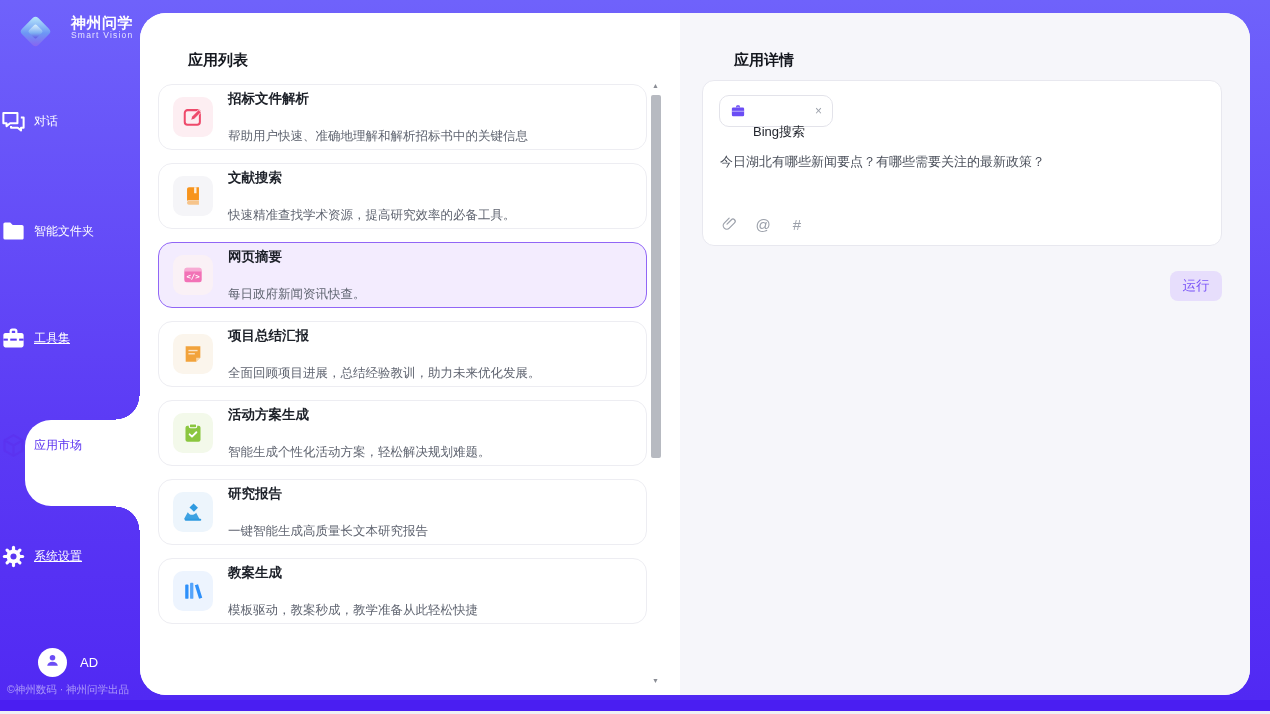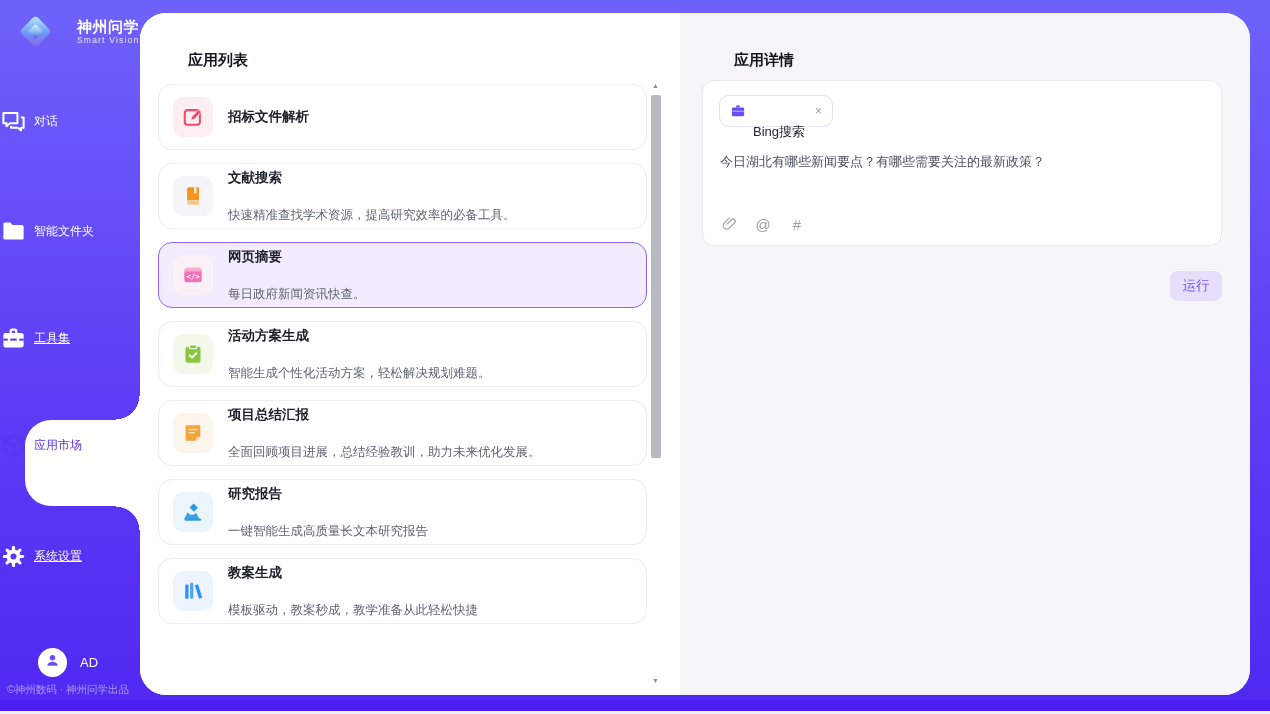--- a/index.html
+++ b/index.html
@@ -9,21 +9,21 @@
     font-family:"Liberation Sans","DejaVu Sans",sans-serif;
     -webkit-font-smoothing:antialiased;
   }
   
   .app-bg{position:absolute;left:0;top:0;width:1270px;height:700px;
     background:linear-gradient(180deg,#6f62fb 0%,#5c3bf5 60%,#5129f3 100%);}
   .bottom-band{position:absolute;left:0;top:700px;width:1270px;height:11px;background:#4a1ef2;}
 
   
   .sidebar{position:absolute;left:0;top:0;width:140px;height:700px;}
-  .brand{position:absolute;left:18px;top:14px;display:flex;align-items:center;gap:23px;}
+  .brand{position:absolute;left:18px;top:14px;display:flex;align-items:flex-start;gap:17px;}
   .brand-logo{width:36px;height:36px;position:relative;flex:none;}
   .diamond-outer{position:absolute;left:6px;top:6px;width:23px;height:23px;transform:rotate(45deg);
     border-radius:4px;background:linear-gradient(135deg,#bdeffb 0%,#6d97f5 55%,#8a5ff0 100%);}
   .diamond-inner{position:absolute;left:12px;top:12px;width:11px;height:11px;transform:rotate(45deg);
     border-radius:2px;background:linear-gradient(135deg,#eafcff 0%,#7fb1f2 60%,#5b45e0 100%);opacity:.92;}
   .brand-text{display:flex;flex-direction:column;line-height:1.15;}
   .brand-name{color:#fff;font-weight:bold;font-size:15px;letter-spacing:.5px;}
   .brand-sub{color:#e7e4ff;font-size:8.5px;letter-spacing:1.2px;}
 
   .nav-item{position:absolute;left:0;width:140px;display:flex;flex-direction:row;align-items:center;
@@ -190,20 +190,21 @@
     <div class="cards" id="cards-root">
         <div class="card">
     <span class="card-icon" style="color: rgb(238, 74, 107); background: rgb(253, 238, 242);">
             <svg viewBox="0 0 24 24">
               <rect x="3" y="4.5" width="16.5" height="16" rx="3" fill="none" stroke="currentColor" stroke-width="2.2"></rect>
               <path d="M9.5 15.5l1-3.8 7.6-7.6 2.8 2.8-7.6 7.6z" fill="currentColor" stroke="#fff" stroke-width=".8"></path>
             </svg>
           </span>
     <span class="card-text">
       <span class="card-title">招标文件解析</span>
+      <span class="card-desc">帮助用户快速、准确地理解和解析招标书中的关键信息</span>
     </span>
   </div>
         <div class="card">
     <span class="card-icon" style="color: rgb(247, 148, 29); background: rgb(245, 245, 248);">
             <svg viewBox="0 0 24 24" fill="currentColor">
               <path d="M5.5 4.6C5.5 3.4 6.4 2.5 7.6 2.5H18.5v14H7.6c-.8 0-1.5.3-2.1.8z"></path>
               <path d="M5.5 19.4c0-1.2 1-2.1 2.1-2.1H18.5v4.2H7.6c-1.2 0-2.1-.9-2.1-2.1z" opacity=".5"></path>
               <rect x="13.2" y="2.5" width="2.6" height="6.5" fill="#fff" opacity=".85"></rect>
             </svg>
           </span>
@@ -219,44 +220,44 @@
               <rect x="2.5" y="4" width="19" height="4.2" fill="#fff" opacity=".4"></rect>
               <text x="12" y="16.8" font-size="8" font-weight="bold" fill="#fff" text-anchor="middle" font-family="DejaVu Sans Mono, monospace">&lt;/&gt;</text>
             </svg>
           </span>
     <span class="card-text">
       <span class="card-title">网页摘要</span>
       <span class="card-desc">每日政府新闻资讯快查。</span>
     </span>
   </div>
         <div class="card">
-    <span class="card-icon" style="color: rgb(139, 198, 63); background: rgb(243, 249, 234);">
-            <svg viewBox="0 0 24 24" fill="currentColor">
-              <rect x="3.8" y="4.2" width="16.4" height="17.3" rx="2.2"></rect>
-              <rect x="8" y="2.2" width="8" height="4" rx="1.2" stroke="#fff" stroke-width="1.2"></rect>
-              <path d="M8.3 13.4l2.6 2.6 4.8-4.8" fill="none" stroke="#fff" stroke-width="2" stroke-linecap="round" stroke-linejoin="round"></path>
-            </svg>
-          </span>
-    <span class="card-text">
-      <span class="card-title">活动方案生成</span>
-      <span class="card-desc">智能生成个性化活动方案，轻松解决规划难题。</span>
-    </span>
-  </div>
-        <div class="card">
     <span class="card-icon" style="color: rgb(242, 163, 60); background: rgb(251, 245, 236);">
             <svg viewBox="0 0 24 24" fill="currentColor">
               <path d="M4 3.5h16v12.5l-4.5 4.5H4z"></path>
               <path d="M15.5 20.5V16H20z" fill="#fff" opacity=".55"></path>
               <rect x="7" y="7.5" width="10" height="1.5" fill="#fff" opacity=".7"></rect>
               <rect x="7" y="11" width="7" height="1.5" fill="#fff" opacity=".7"></rect>
             </svg>
           </span>
     <span class="card-text">
       <span class="card-title">项目总结汇报</span>
       <span class="card-desc">全面回顾项目进展，总结经验教训，助力未来优化发展。</span>
+    </span>
+  </div>
+        <div class="card">
+    <span class="card-icon" style="color: rgb(139, 198, 63); background: rgb(243, 249, 234);">
+            <svg viewBox="0 0 24 24" fill="currentColor">
+              <rect x="3.8" y="4.2" width="16.4" height="17.3" rx="2.2"></rect>
+              <rect x="8" y="2.2" width="8" height="4" rx="1.2" stroke="#fff" stroke-width="1.2"></rect>
+              <path d="M8.3 13.4l2.6 2.6 4.8-4.8" fill="none" stroke="#fff" stroke-width="2" stroke-linecap="round" stroke-linejoin="round"></path>
+            </svg>
+          </span>
+    <span class="card-text">
+      <span class="card-title">活动方案生成</span>
+      <span class="card-desc">智能生成个性化活动方案，轻松解决规划难题。</span>
     </span>
   </div>
         <div class="card">
     <span class="card-icon" style="color: rgb(47, 154, 224); background: rgb(237, 245, 252);">
             <svg viewBox="0 0 24 24" fill="currentColor">
               <path d="M12.6 2.6l4.8 4.8-4.4 4.4-4.8-4.8z"></path>
               <path d="M6.3 12.2c1.9 3.5 6.5 3.7 9.1.6l4 7.5H3.2c-.6 0-1-.7-.7-1.2z" opacity=".92"></path>
               <rect x="3" y="19.3" width="18" height="2.2" rx="1.1"></rect>
             </svg>
           </span>

